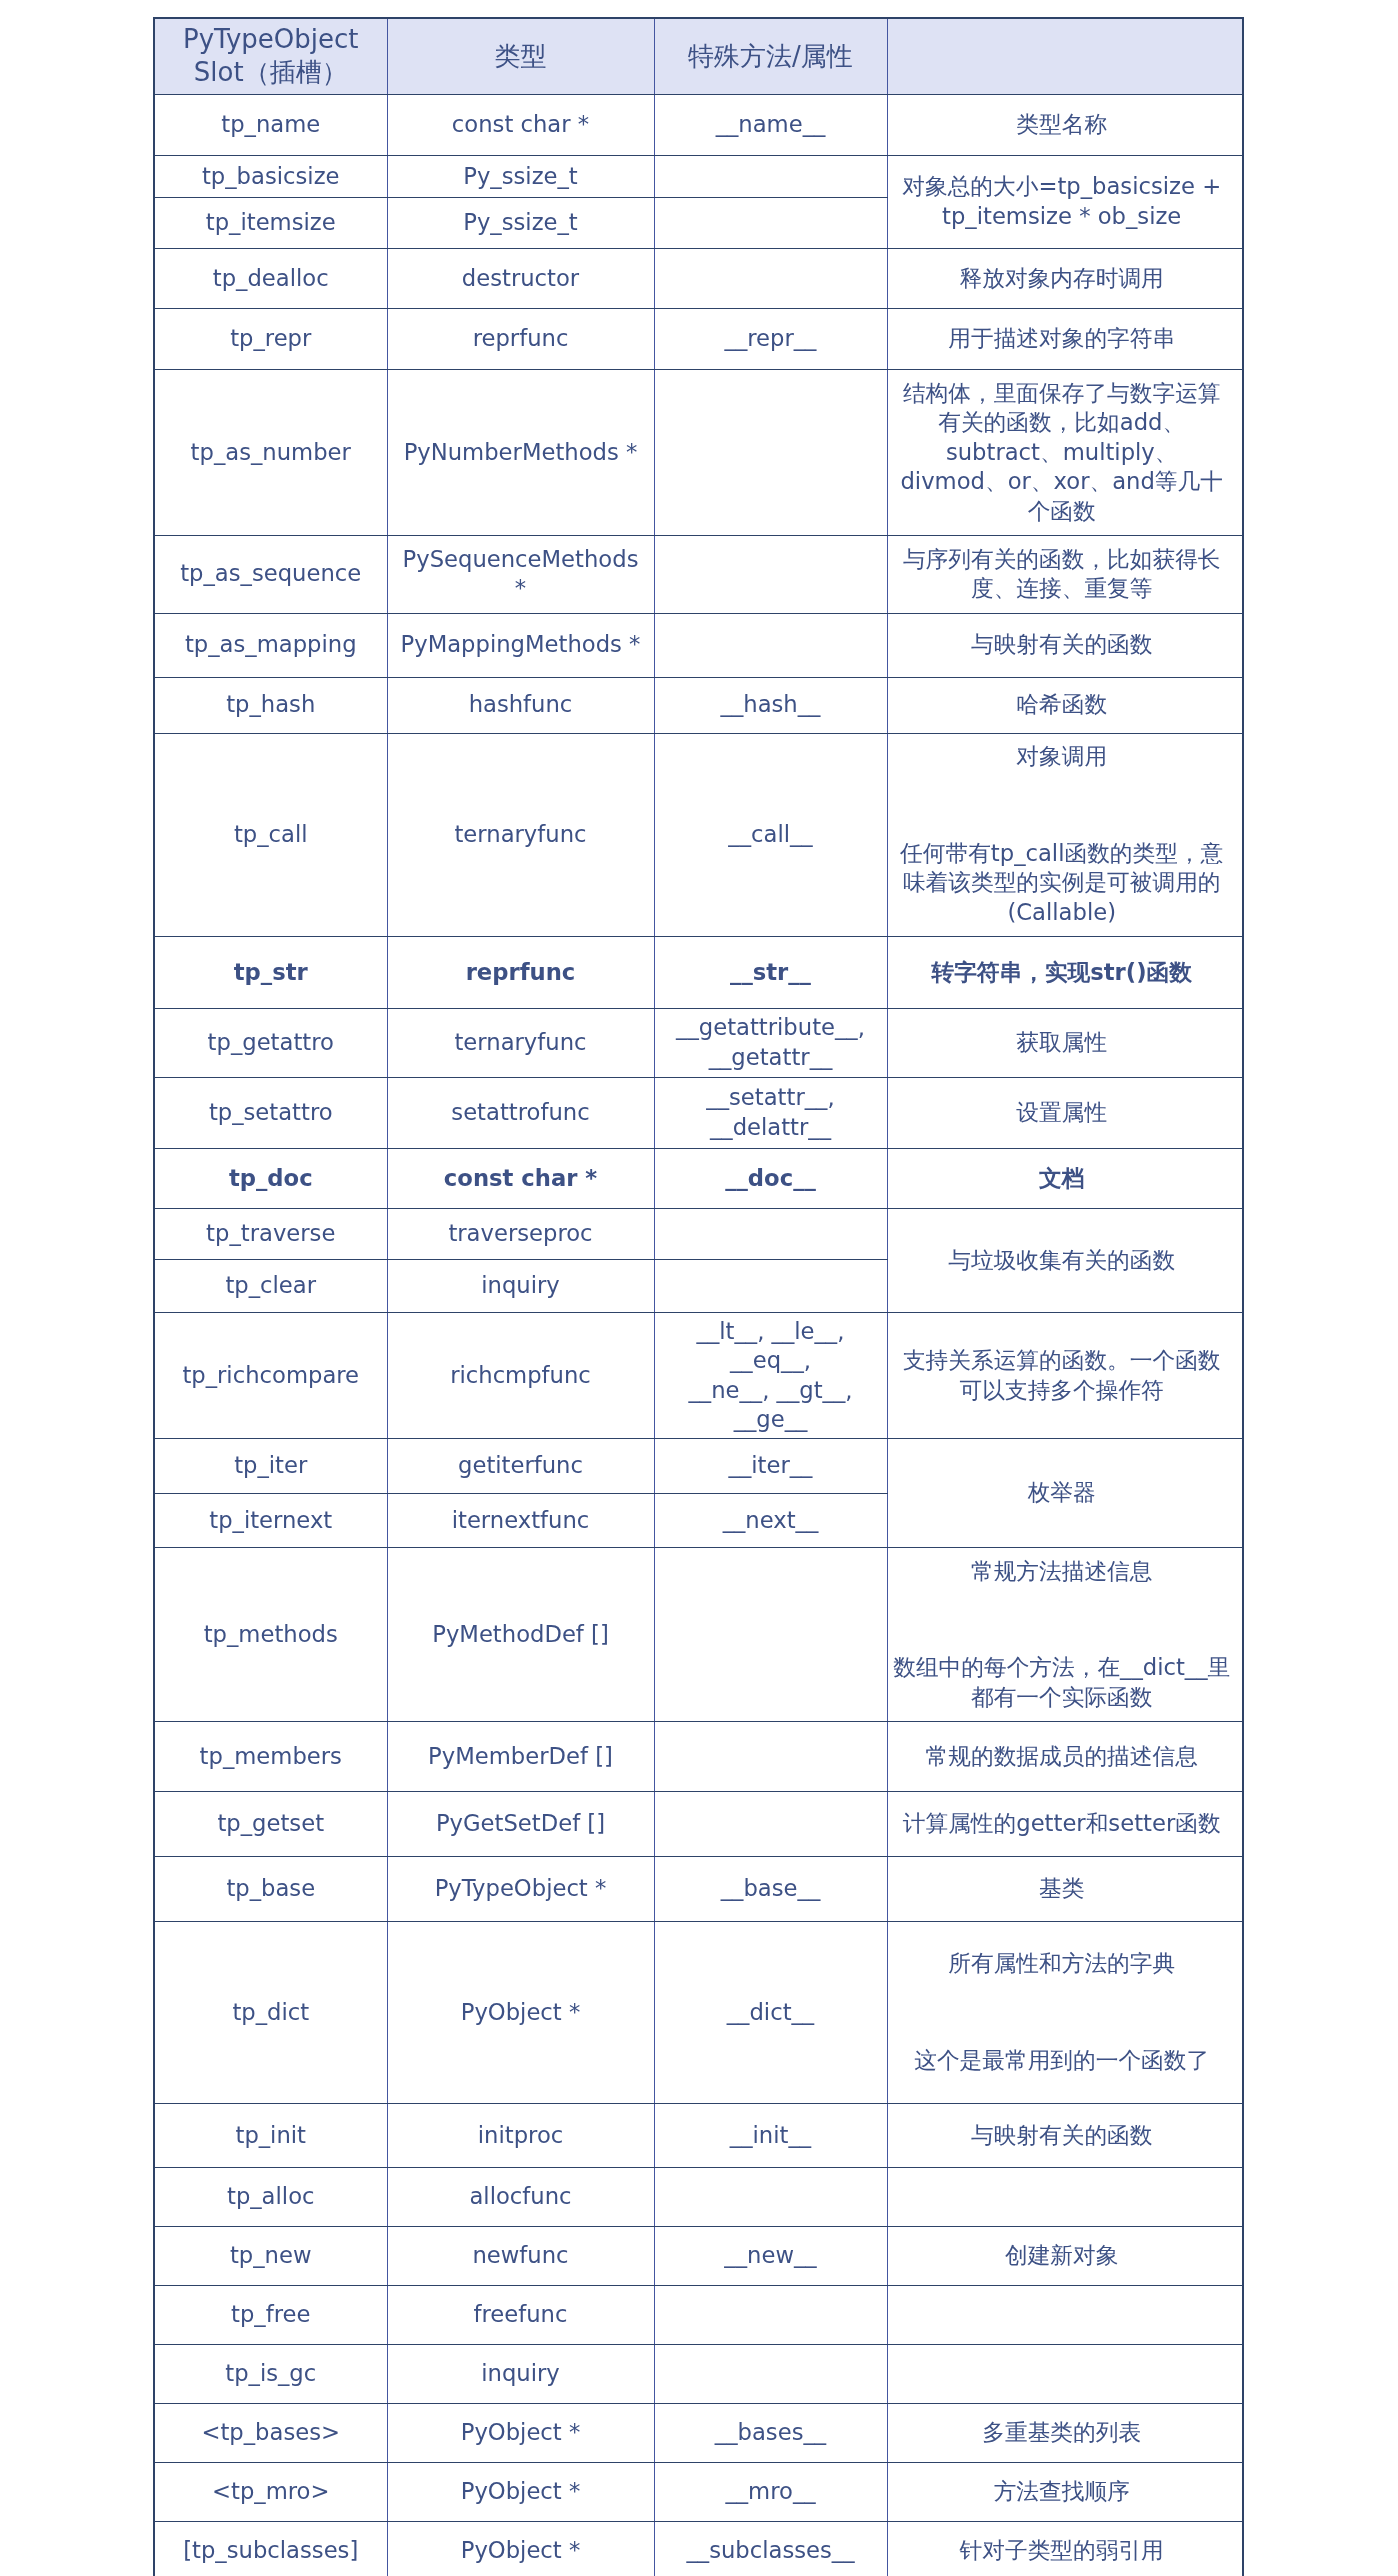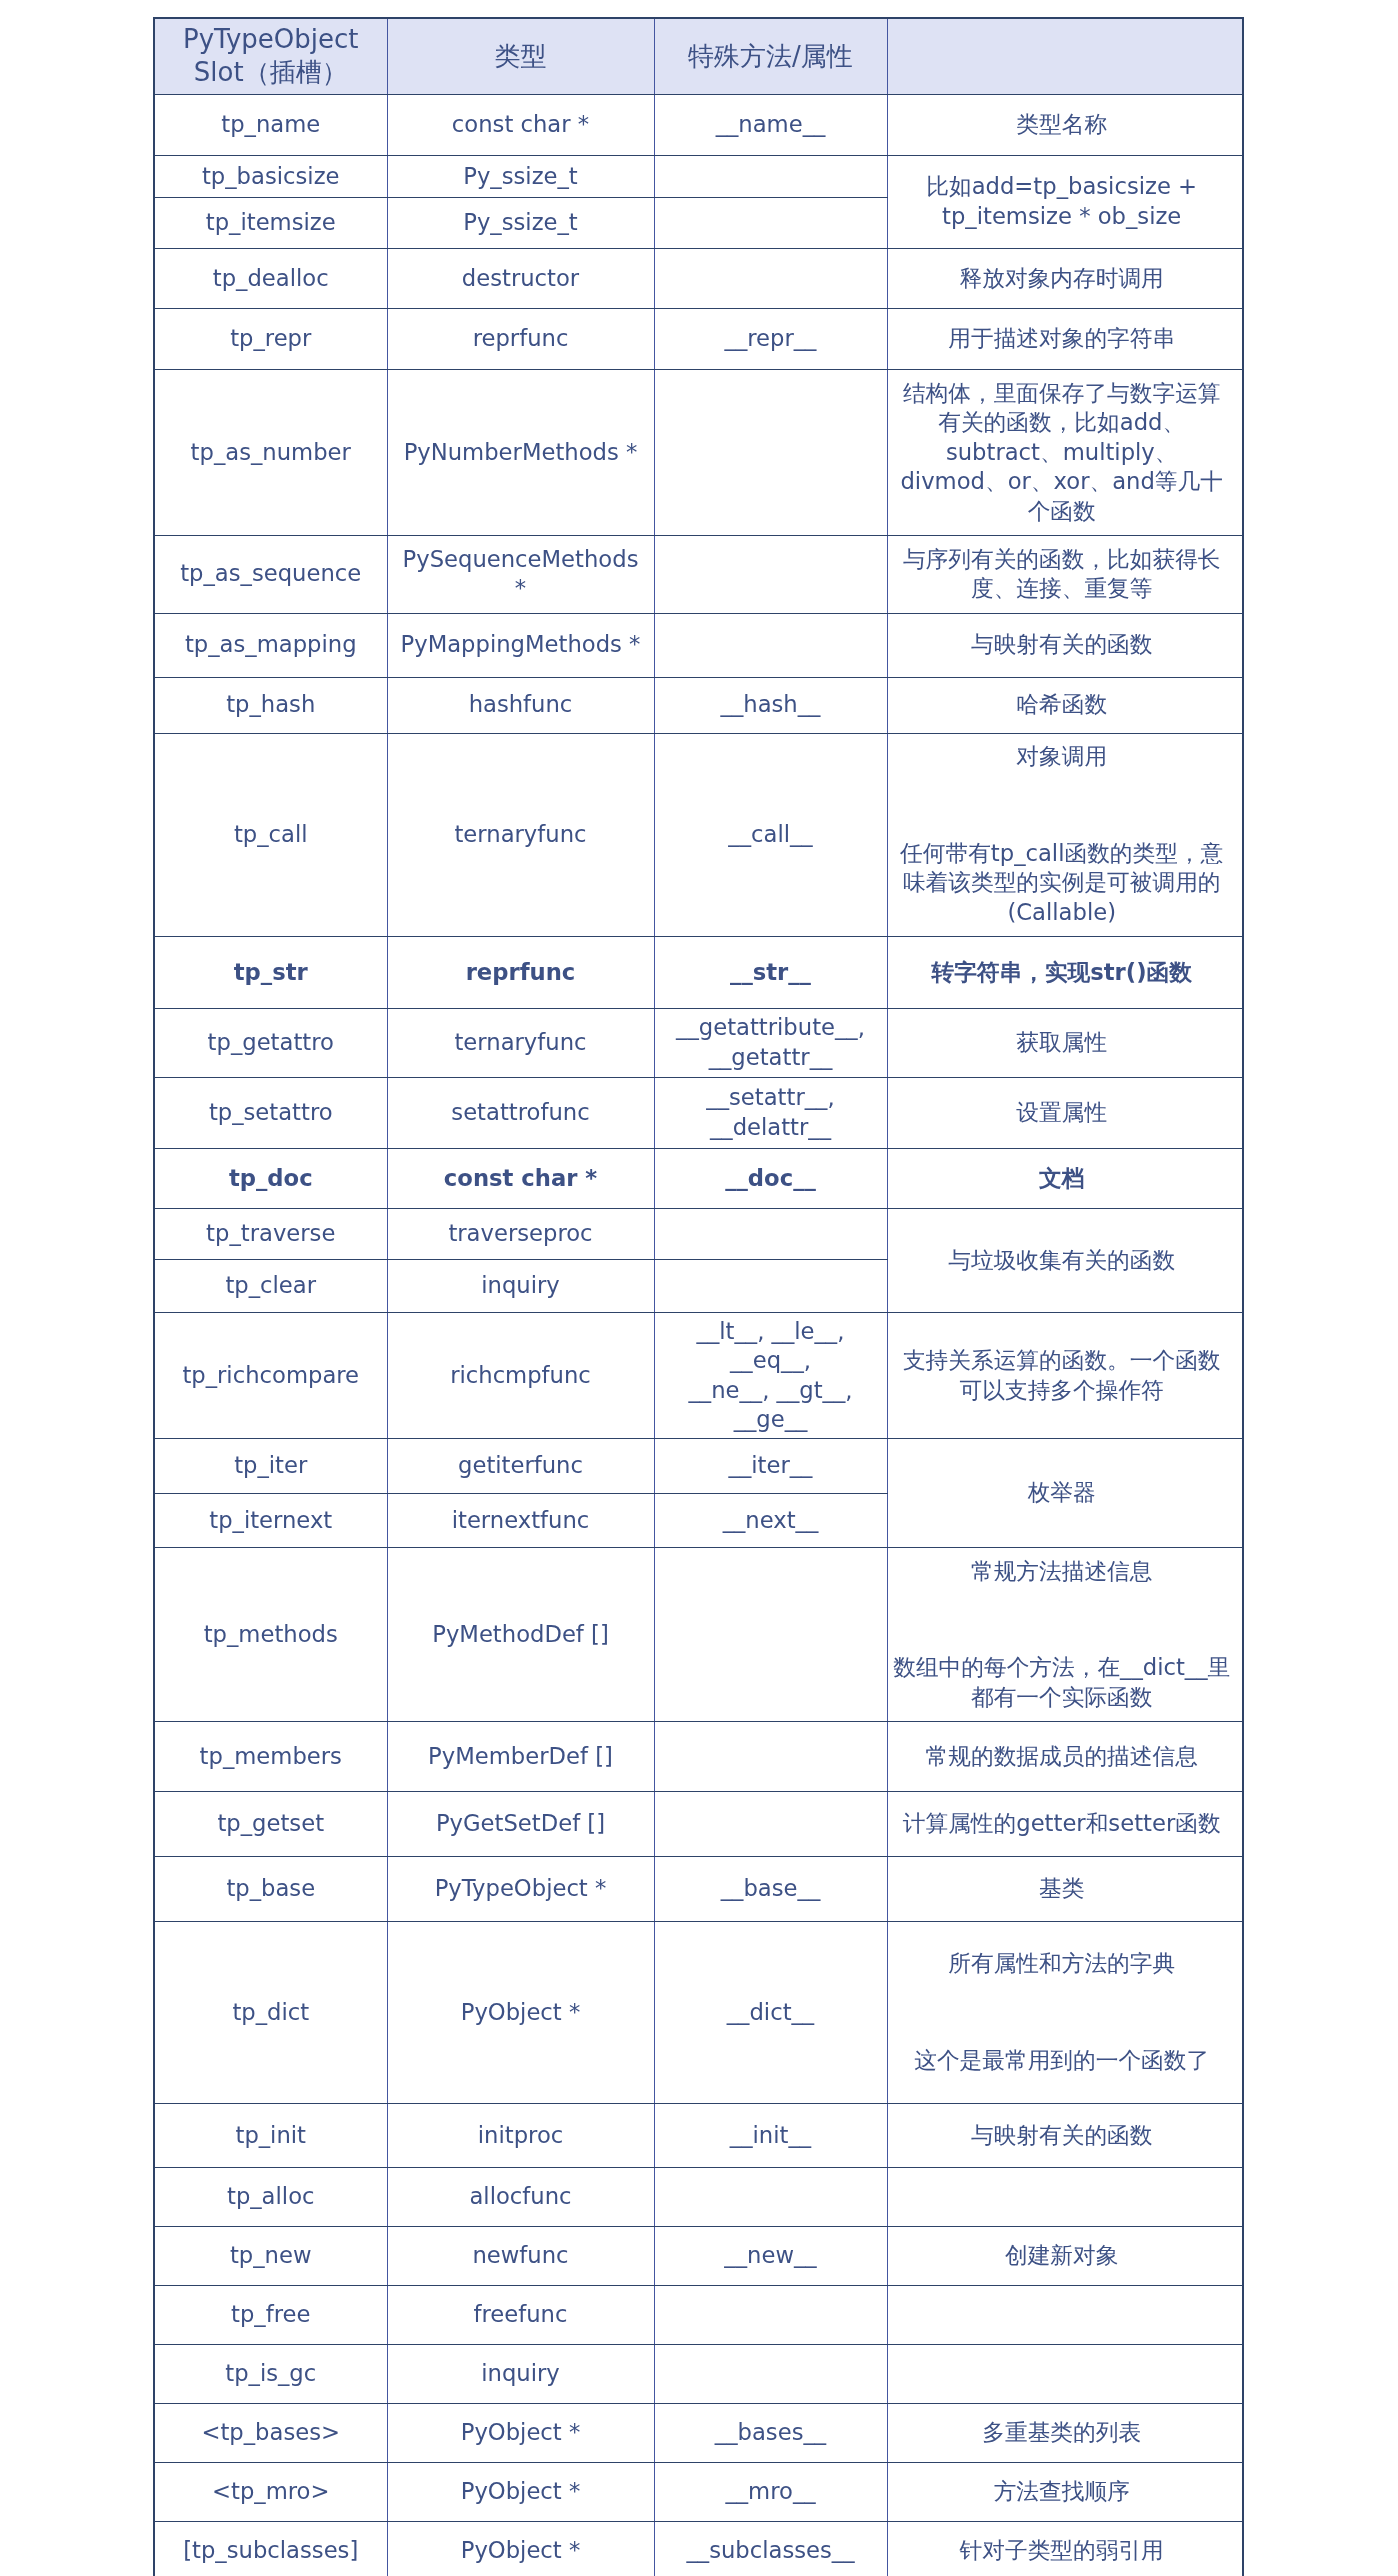--- a/index.html
+++ b/index.html
@@ -93,21 +93,21 @@
               <div class="desc-paragraph">类型名称</div>
             </div>
           </td>
         </tr>
         <tr style="height: 42px;">
           <td class="slot-cell">tp_basicsize</td>
           <td class="type-cell">Py_ssize_t</td>
           <td class="special-cell"></td>
           <td class="desc-cell" rowspan="2">
             <div class="desc-inner">
-              <div class="desc-paragraph">比如add=tp_basicsize + tp_itemsize * ob_size</div>
+              <div class="desc-paragraph">对象总的大小=tp_basicsize + tp_itemsize * ob_size</div>
             </div>
           </td>
         </tr>
         <tr style="height: 51px;">
           <td class="slot-cell">tp_itemsize</td>
           <td class="type-cell">Py_ssize_t</td>
           <td class="special-cell"></td>
         </tr>
         <tr style="height: 60px;">
           <td class="slot-cell">tp_dealloc</td>

